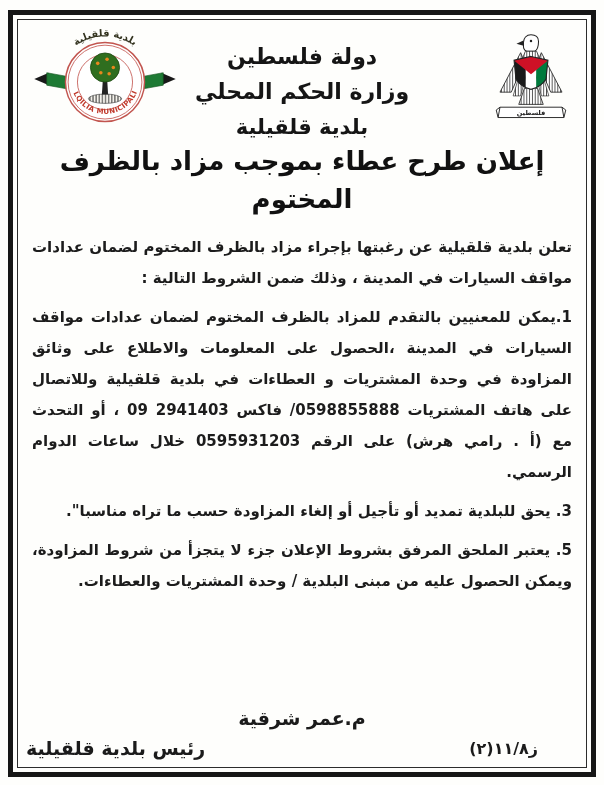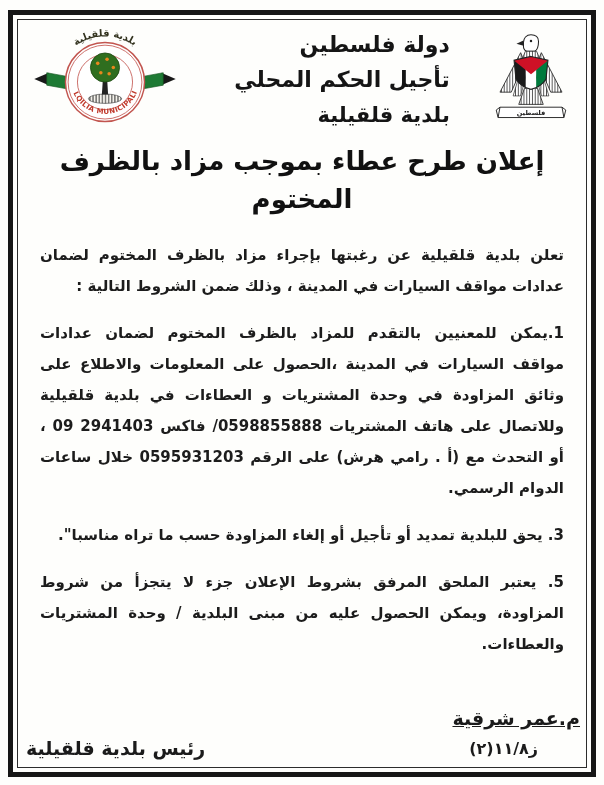--- a/index.html
+++ b/index.html
@@ -19,22 +19,22 @@
   }
   .frame-inner {
     position:absolute; left:4px; top:4px; right:4px; bottom:4px;
     border:1.5px solid #2c2c2c;
     padding:2px 6px;
     display:flex; flex-direction:column;
   }
   
   .header { position:relative; height:112px; flex:0 0 auto; }
   .header-center {
-    position:absolute; left:50%; top:6px; transform:translateX(-50%);
-    text-align:right; white-space:nowrap;margin-left:40px;
+    position:absolute; left:50%; top:18px; transform:translateX(-50%);
+    text-align:center; white-space:nowrap;
   }
   .hdr-line { font-weight:bold; color:#151515; }
   .hdr-1 { font-size:22px; line-height:34px; }
   .hdr-2 { font-size:22px; line-height:36px; }
   .hdr-3 { font-size:21px; line-height:34px; }
   .logo-municipal { position:absolute; left:8px; top:6px; width:146px; height:104px; }
   .logo-eagle { position:absolute; right:6px; top:10px; width:86px; height:94px; }
   
   .title {
     margin:8px 0 6px 0;
@@ -45,26 +45,26 @@
   }
   
   .body-text {
     direction:rtl;
     text-align:justify;
     font-size:15px; font-weight:bold;
     line-height:31px;
     color:#1c1c1c;
     flex:1 1 auto;
   }
-  .body-text p { margin:16px; }
+  .body-text p { margin:8px; }
   
   .signature { direction:rtl; flex:0 0 auto; margin-top:2px; }
   .sig-name {
-    text-align:right;
-    font-size:19px; font-weight:bold; line-height:30px;text-decoration:underline;
+    text-align:center;
+    font-size:19px; font-weight:bold; line-height:30px;
   }
   .sig-row { position:relative; height:32px; }
   .sig-title {
     position:absolute; left:2px; top:0;
     font-size:19px; font-weight:bold; line-height:30px;
   }
   .ref-code {
     position:absolute; right:42px; top:2px;
     font-size:16px; font-weight:bold; line-height:28px;
     letter-spacing:1px;
@@ -114,21 +114,21 @@
           <text font-size="9.5" font-weight="bold" fill="#33331f">
             <textPath href="#arcTop" startOffset="50%" text-anchor="middle">بلدية قلقيلية</textPath>
           </text>
           <text font-size="6.8" font-weight="bold" fill="#c0392b" letter-spacing="0.4">
             <textPath href="#arcBot" startOffset="50%" text-anchor="middle">QALQILIA MUNICIPALITY</textPath>
           </text>
         </svg>
 
         <div class="header-center">
           <div class="hdr-line hdr-1">دولة فلسطين</div>
-          <div class="hdr-line hdr-2">تأجيل الحكم المحلي</div>
+          <div class="hdr-line hdr-2">وزارة الحكم المحلي</div>
           <div class="hdr-line hdr-3">بلدية قلقيلية</div>
         </div>
 
         <svg class="logo-eagle" viewBox="0 0 90 100">
           <defs>
             <pattern id="hatchV" width="3" height="4" patternUnits="userSpaceOnUse">
               <rect width="3" height="4" fill="#ffffff"></rect>
               <line x1="1.5" y1="0" x2="1.5" y2="4" stroke="#222222" stroke-width="0.8"></line>
             </pattern>
             <clipPath id="shieldClip">

